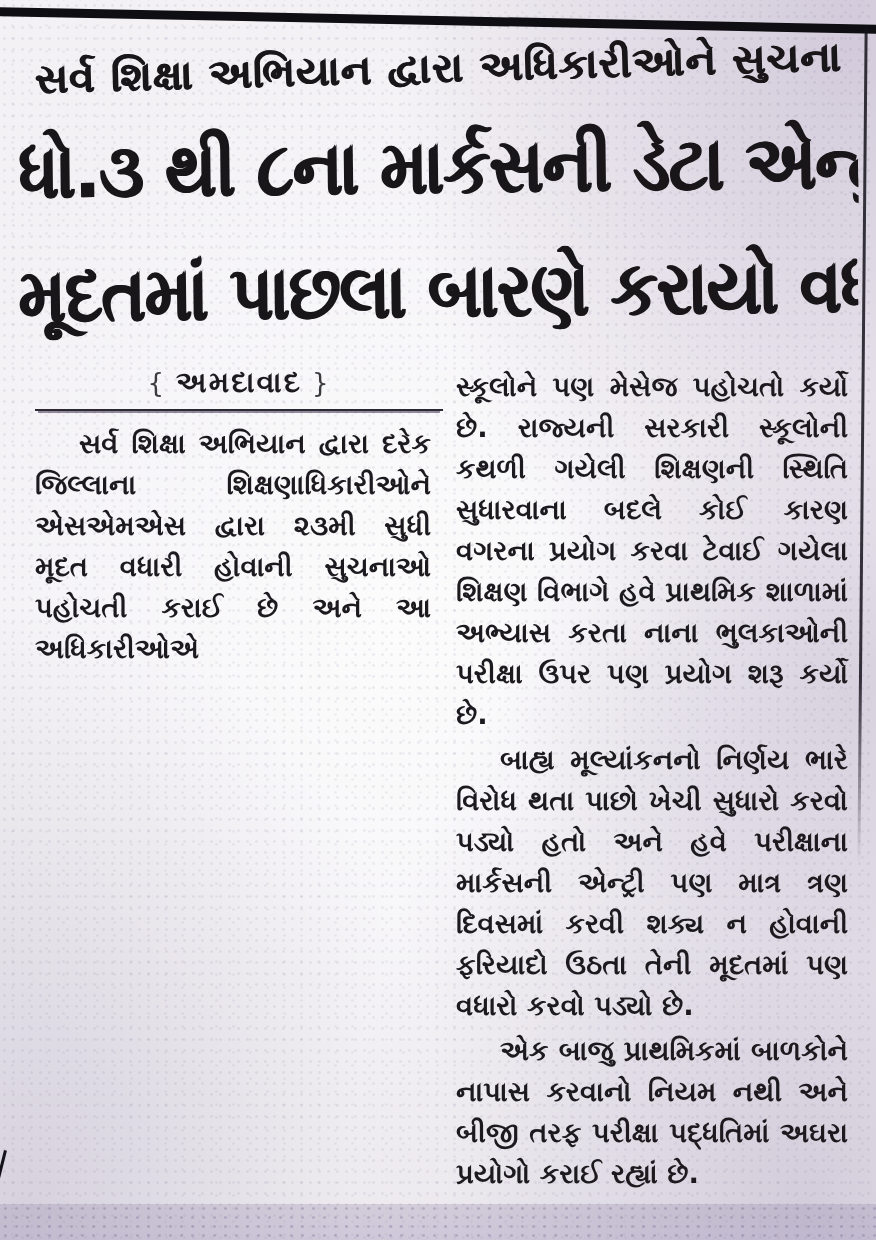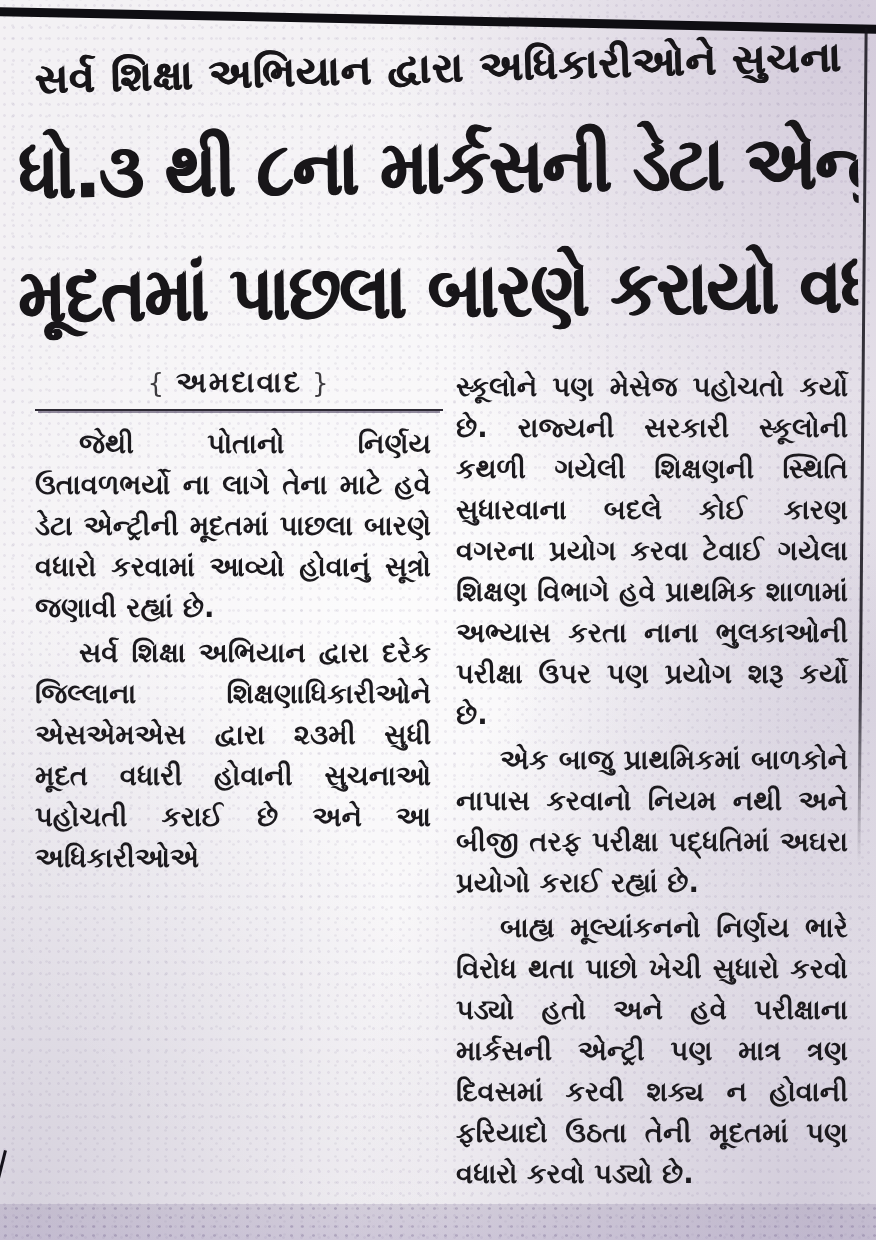--- a/index.html
+++ b/index.html
@@ -96,21 +96,20 @@
 
 <div class="kicker">સર્વ શિક્ષા અભિયાન દ્વારા અધિકારીઓને સુચના</div>
 
 <div class="headline l1">ધો.૩ થી ૮ના માર્કસની ડેટા એન્ટ્રીની</div>
 <div class="headline l2">મૂદતમાં પાછલા બારણે કરાયો વધારો</div>
 
 <div class="col col-left">
   <div class="dateline">
     <span class="brace">{</span><span>અમદાવાદ</span><span class="brace">}</span>
   </div>
-  <p>જેથી પોતાનો નિર્ણય ઉતાવળભર્યો ના લાગે તેના માટે હવે ડેટા એન્ટ્રીની મૂદતમાં પાછલા બારણે વધારો કરવામાં આવ્યો હોવાનું સૂત્રો જણાવી રહ્યાં છે.</p>
   <p>સર્વ શિક્ષા અભિયાન દ્વારા દરેક જિલ્લાના શિક્ષણાધિકારીઓને એસએમએસ દ્વારા ૨૩મી સુધી મૂદત વધારી હોવાની સુચનાઓ પહોચતી કરાઈ છે અને આ અધિકારીઓએ</p>
 </div>
 
 <div class="col col-right">
   <p class="noindent">સ્કૂલોને પણ મેસેજ પહોચતો કર્યો છે. રાજ્યની સરકારી સ્કૂલોની કથળી ગયેલી શિક્ષણની સ્થિતિ સુધારવાના બદલે કોઈ કારણ વગરના પ્રયોગ કરવા ટેવાઈ ગયેલા શિક્ષણ વિભાગે હવે પ્રાથમિક શાળામાં અભ્યાસ કરતા નાના ભુલકાઓની પરીક્ષા ઉપર પણ પ્રયોગ શરૂ કર્યો છે.</p>
+  <p>બાહ્ય મૂલ્યાંકનનો નિર્ણય ભારે વિરોધ થતા પાછો ખેચી સુધારો કરવો પડ્યો હતો અને હવે પરીક્ષાના માર્કસની એન્ટ્રી પણ માત્ર ત્રણ દિવસમાં કરવી શક્ય ન હોવાની ફરિયાદો ઉઠતા તેની મૂદતમાં પણ વધારો કરવો પડ્યો છે.</p>
   <p>એક બાજુ પ્રાથમિકમાં બાળકોને નાપાસ કરવાનો નિયમ નથી અને બીજી તરફ પરીક્ષા પદ્ધતિમાં અઘરા પ્રયોગો કરાઈ રહ્યાં છે.</p>
-  <p>બાહ્ય મૂલ્યાંકનનો નિર્ણય ભારે વિરોધ થતા પાછો ખેચી સુધારો કરવો પડ્યો હતો અને હવે પરીક્ષાના માર્કસની એન્ટ્રી પણ માત્ર ત્રણ દિવસમાં કરવી શક્ય ન હોવાની ફરિયાદો ઉઠતા તેની મૂદતમાં પણ વધારો કરવો પડ્યો છે.</p>
 </div>
 
 </body></html>

